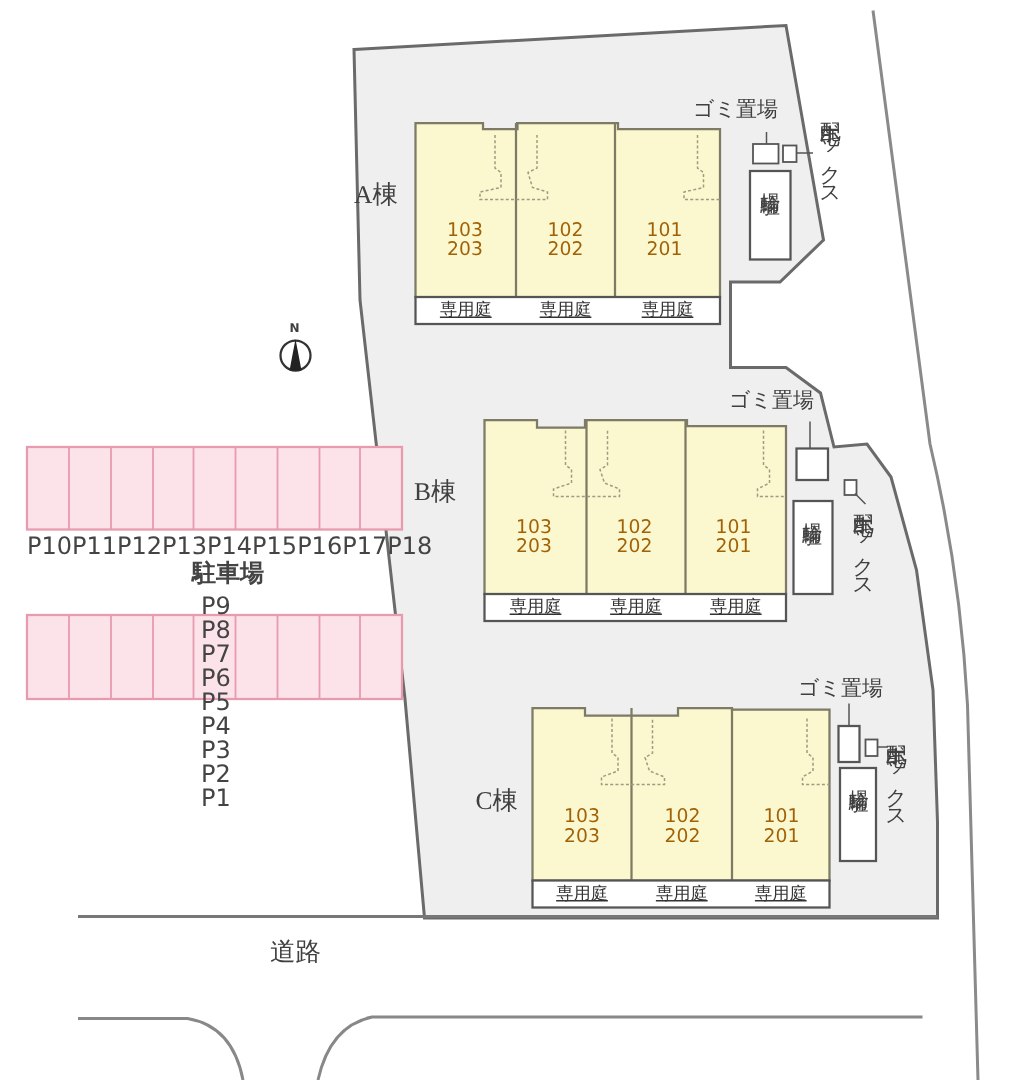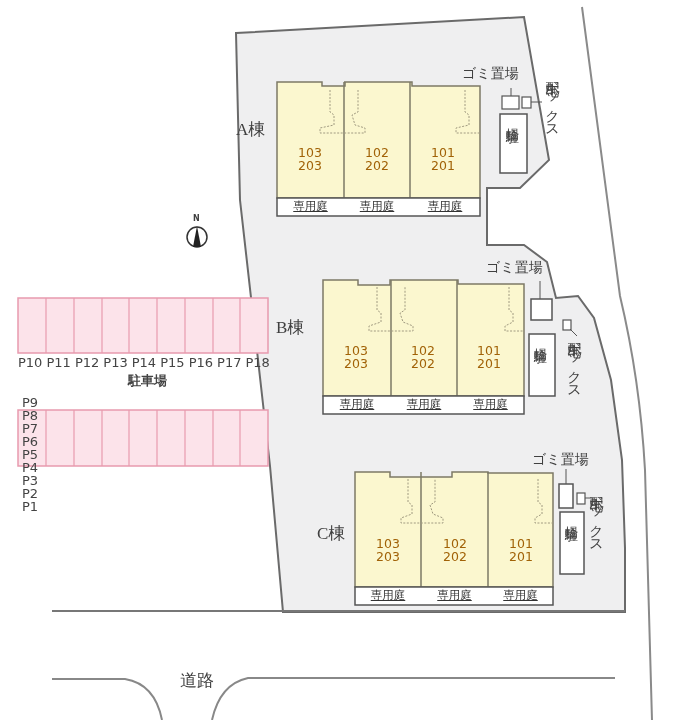--- a/index.html
+++ b/index.html
@@ -6,21 +6,21 @@
   body { width: 681px; height: 720px; position: relative; overflow: hidden;
          font-family: "DejaVu Sans", "Liberation Sans", sans-serif; color: #333; }
   svg { position: absolute; left: 0; top: 0; }
   .lbl { position: absolute; white-space: nowrap; color: #404040; line-height: 1; }
   .bldg-label { font-size: 17px; font-family: Liberation Serif, serif; }
   .unit-num { font-size: 12.5px; color: #a16207; text-align: center; line-height: 1.05; }
   .garden { font-size: 11.5px; color: #333; text-align: center; text-decoration: underline; }
   .vert { writing-mode: vertical-rl; text-orientation: upright; letter-spacing: -1px; }
   .small { font-size: 14px; }
   .bike-txt { font-size: 13px; }
-  .park-lbl { font-size: 13px; color: #444; }
+  .park-lbl { font-size: 16px; color: #444; align-items: center; }
   .road-lbl { font-size: 17px; }
 </style>
 </head>
 <body>
 
 <svg width="681" height="720" viewBox="0 0 681 720">
 
   <path d="M236,33 L524,17 L549,160 L520,188 L487,188 L487,245 L524,245 L547,262 L556,298 L578,296 L594,318 L611,380 L622,460 L625,548 L625,612 L283,612 L270,466 L240,200 Z" fill="#efeff0" stroke="#6a6a6a" stroke-width="2"></path>
 
   <path d="M582,7 L620,296 Q640,380 645,470 L652,720" fill="none" stroke="#8a8a8a" stroke-width="2"></path>
@@ -186,13 +186,13 @@
   <span>P8</span>
   <span>P7</span>
   <span>P6</span>
   <span>P5</span>
   <span>P4</span>
   <span>P3</span>
   <span>P2</span>
   <span>P1</span>
 </div>
 
-<div class="lbl road-lbl" style="left:180px;top:627px;margin-top:45px;">道路</div>
+<div class="lbl road-lbl" style="left:180px;top:627px;">道路</div>
 
 </body></html>

